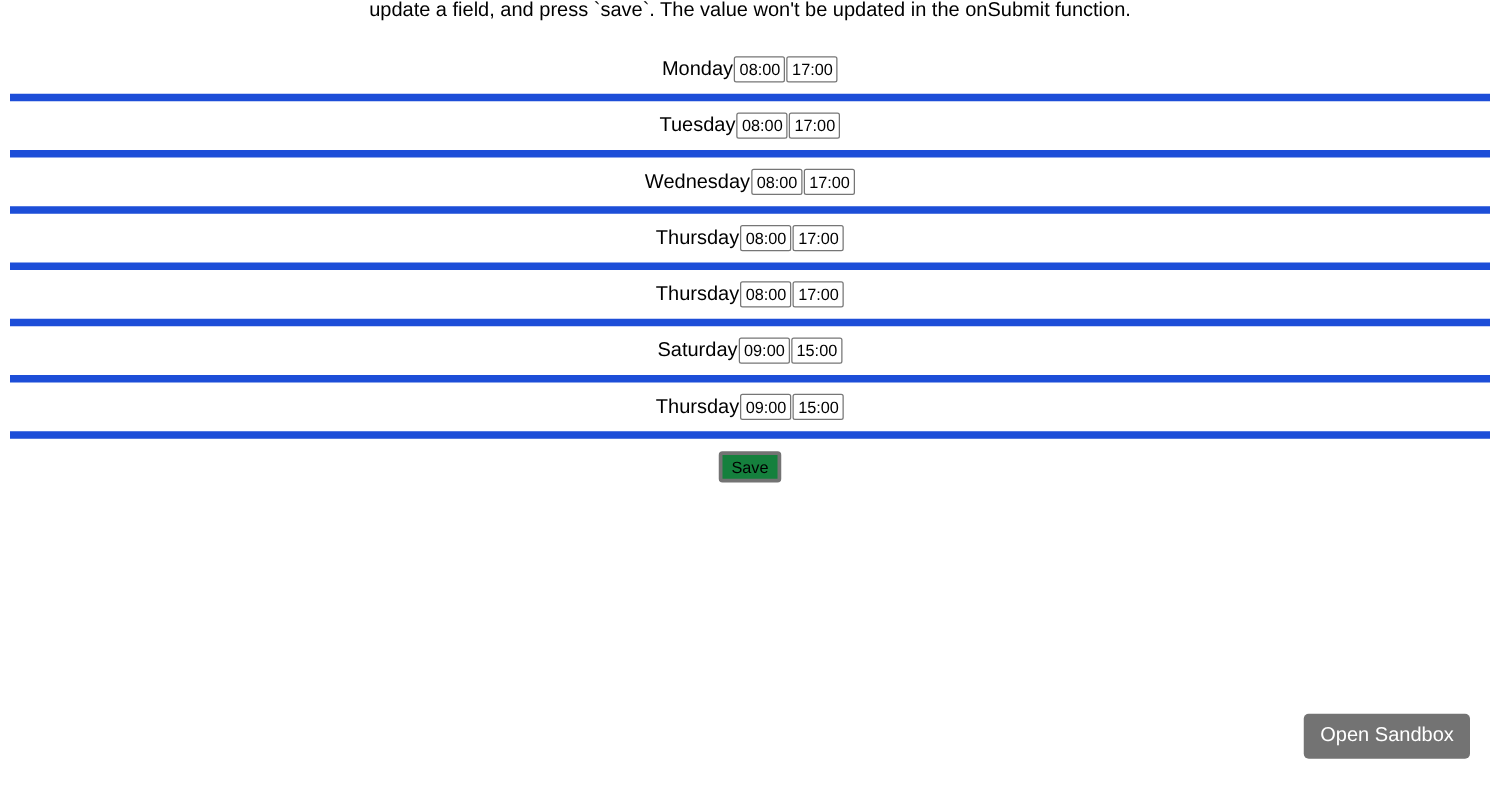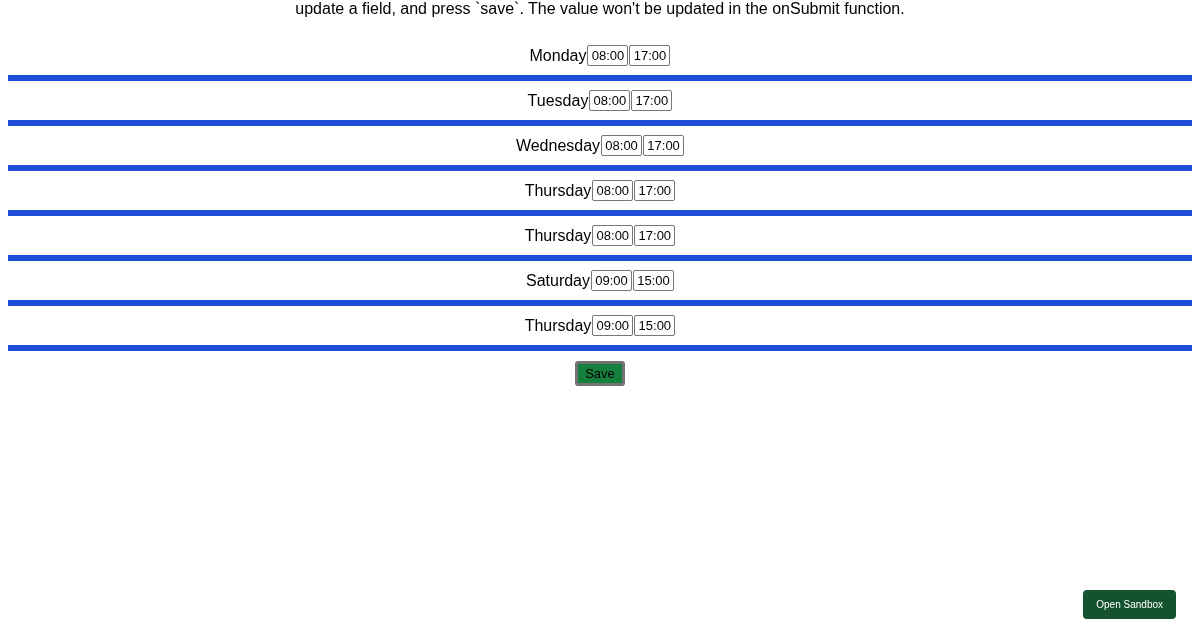--- a/index.html
+++ b/index.html
@@ -57,24 +57,24 @@
       padding: 2px 7px;
       border: 3px solid #737373;
       border-radius: 3px;
       background: #15803d;
       color: #000;
       cursor: pointer;
     }
     .open-sandbox {
       position: absolute;
       right: 24px;
-      bottom: 11px;
-      background: #14532d;
+      bottom: 23px;
+      background: #737373;
       color: #fff;
-      font-size: 10px;
+      font-size: 16px;
       padding: 9px 13px;
       border-radius: 4px;
       border: none;
       cursor: pointer;
     }
   </style>
 </head>
 <body>
 
 <div class="instruction">update a field, and press `save`. The value won't be updated in the onSubmit function.</div>

